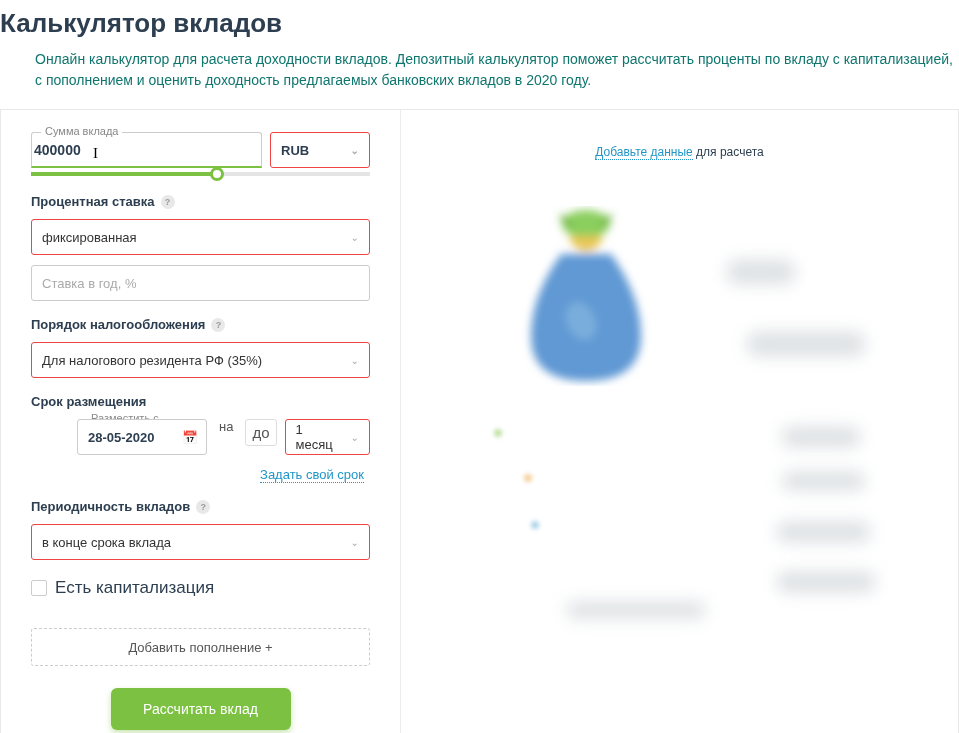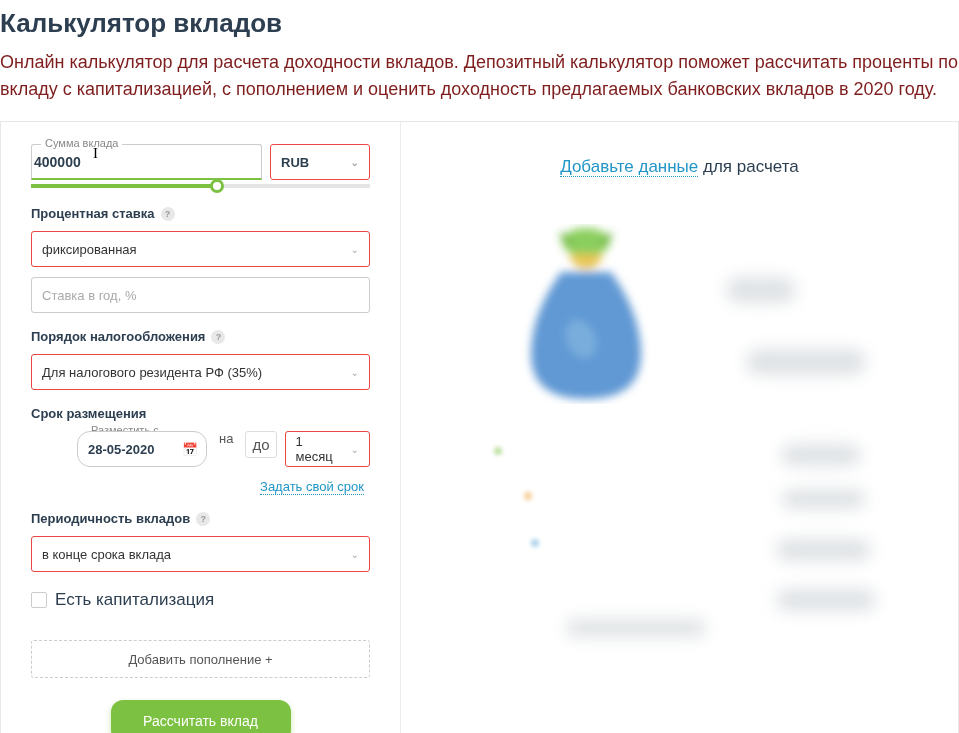--- a/index.html
+++ b/index.html
@@ -1,48 +1,48 @@
 <!DOCTYPE html>
 <html><head>
 <meta charset="utf-8">
 <style>
 * { box-sizing: border-box; margin: 0; padding: 0; }
 body { font-family: Arial, sans-serif; background: #fff; color: #333; width: 959px; }
 .page-title { font-size: 26px; font-weight: bold; color: #2c3e50; margin: 8px 0 10px 0; }
-.page-desc { font-size: 18px; color: #7f1d1d; line-height: 1.5; margin-bottom: 18px; }
+.page-desc { font-size: 14px; color: #0f766e; line-height: 1.5; margin-bottom: 18px; margin-left: 35px; }
 .container { display: flex; gap: 0; border: 1px solid #e8e8e8; }
 .form-panel { width: 400px; padding: 22px 30px 30px 30px; border-right: 1px solid #ececec; }
 .result-panel { flex: 1; padding: 35px 30px; position: relative; display: flex; flex-direction: column; align-items: center; }
 .row { display: flex; gap: 8px; align-items: flex-end; margin-bottom: 6px; }
 .field-wrap { position: relative; flex: 1; }
 .float-label { position: absolute; top: -7px; left: 10px; background: #fff; padding: 0 4px; font-size: 11px; color: #888; }
 .text-input { width: 100%; height: 36px; border: 1px solid #ccc; border-top-left-radius: 3px; border-top-right-radius: 3px; padding: 6px 2px; font-size: 14px; color: #2c3e50; font-weight: bold; }
 .amount-input { border-bottom: 2px solid #7cc142; }
 .slider-track { position: relative; height: 4px; background: #e5e5e5; margin-top: -2px; margin-bottom: 18px; }
 .slider-fill { position: absolute; left: 0; top: 0; height: 100%; background: #7cc142; width: 55%; }
 .slider-thumb { position: absolute; top: -5px; left: 55%; width: 14px; height: 14px; border-radius: 50%; background: #fff; border: 3px solid #7cc142; transform: translateX(-50%); }
 .select { width: 100%; height: 36px; border: 1px solid #ef4444; border-radius: 3px; padding: 6px 28px 6px 10px; font-size: 13px; color: #333; background: #fff; position: relative; display: flex; align-items: center; cursor: pointer; }
 .select.small { width: 100px; font-size: 13px; font-weight: bold; color: #2c3e50; }
 .select.full { width: 100%; }
 .chevron { position: absolute; right: 10px; top: 50%; transform: translateY(-50%); color: #aaa; font-size: 10px; }
 .section-label { font-size: 13px; font-weight: bold; color: #2c3e50; margin: 16px 0 10px 0; display: flex; align-items: center; gap: 6px; }
 .help-icon { width: 14px; height: 14px; border-radius: 50%; background: #e8e8e8; color: #999; font-size: 9px; display: inline-flex; align-items: center; justify-content: center; cursor: pointer; }
 .plain-input { width: 100%; height: 36px; border: 1px solid #ccc; border-radius: 3px; padding: 6px 10px; font-size: 13px; }
 .plain-input::placeholder { color: #aaa; }
-.date-input { width: 130px; height: 36px; border: 1px solid #ccc; border-radius: 13px; padding: 6px 28px 6px 10px; font-size: 13px; font-weight: bold; color: #2c3e50; position: relative; }
+.date-input { width: 130px; height: 36px; border: 1px solid #ccc; border-radius: 3px; padding: 6px 28px 6px 10px; font-size: 13px; font-weight: bold; color: #2c3e50; position: relative; }
 .cal-icon { position: absolute; right: 8px; top: 50%; transform: translateY(-50%); color: #888; font-size: 13px; cursor: pointer; }
 .na-text { font-size: 13px; color: #555; margin: 0 4px; }
 .do-box { padding: 4px 6px; border: 1px solid #ddd; border-radius: 3px; font-size: 15px; color: #555; }
 .link { color: #2196c7; font-size: 13px; text-decoration: none; border-bottom: 1px dotted #2196c7; cursor: pointer; }
 .link-row { text-align: right; margin: 10px 6px; }
 .checkbox-row { display: flex; align-items: center; gap: 8px; margin: 18px 0; font-size: 17px; color: #2c3e50; }
 .checkbox { width: 16px; height: 16px; border: 1px solid #ccc; border-radius: 2px; cursor: pointer; }
 .dashed-btn { width: 100%; height: 38px; border: 1px dashed #ccc; border-radius: 3px; background: #fff; font-size: 13px; color: #555; cursor: pointer; margin: 12px 0 22px 0; }
-.primary-btn { display: block; margin: 0 auto 12px auto; width: 180px; height: 42px; background: #7cc142; color: #fff; border: none; border-radius: 12px; font-size: 14px; cursor: pointer; box-shadow: 0 3px 6px rgba(124,193,66,0.4); }
-.result-title { font-size: 17px; color: #2c3e50; margin-bottom: 42px; }
+.primary-btn { display: block; margin: 0 auto 12px auto; width: 180px; height: 42px; background: #7cc142; color: #fff; border: none; border-radius: 6px; font-size: 14px; cursor: pointer; box-shadow: 0 3px 6px rgba(124,193,66,0.4); }
+.result-title { font-size: 12px; color: #2c3e50; margin-bottom: 42px; }
 .result-title .blue { color: #2196c7; border-bottom: 1px dotted #2196c7; cursor: pointer; }
 .bag-area { position: relative; width: 100%; height: 360px; }
 .bag { position: absolute; left: 70px; top: 5px; width: 170px; }
 .blur-pill { position: absolute; border-radius: 18px; background: #bfc6cb; filter: blur(8px); opacity: 0.5; }
 .p1 { width: 70px; height: 26px; left: 295px; top: 58px; }
 .p2 { width: 120px; height: 26px; left: 315px; top: 130px; }
 .p3 { width: 80px; height: 22px; left: 350px; top: 225px; }
 .p4 { width: 85px; height: 20px; left: 350px; top: 270px; }
 .p5 { width: 95px; height: 22px; left: 345px; top: 320px; }
 .p6 { width: 100px; height: 22px; left: 345px; top: 370px; }

